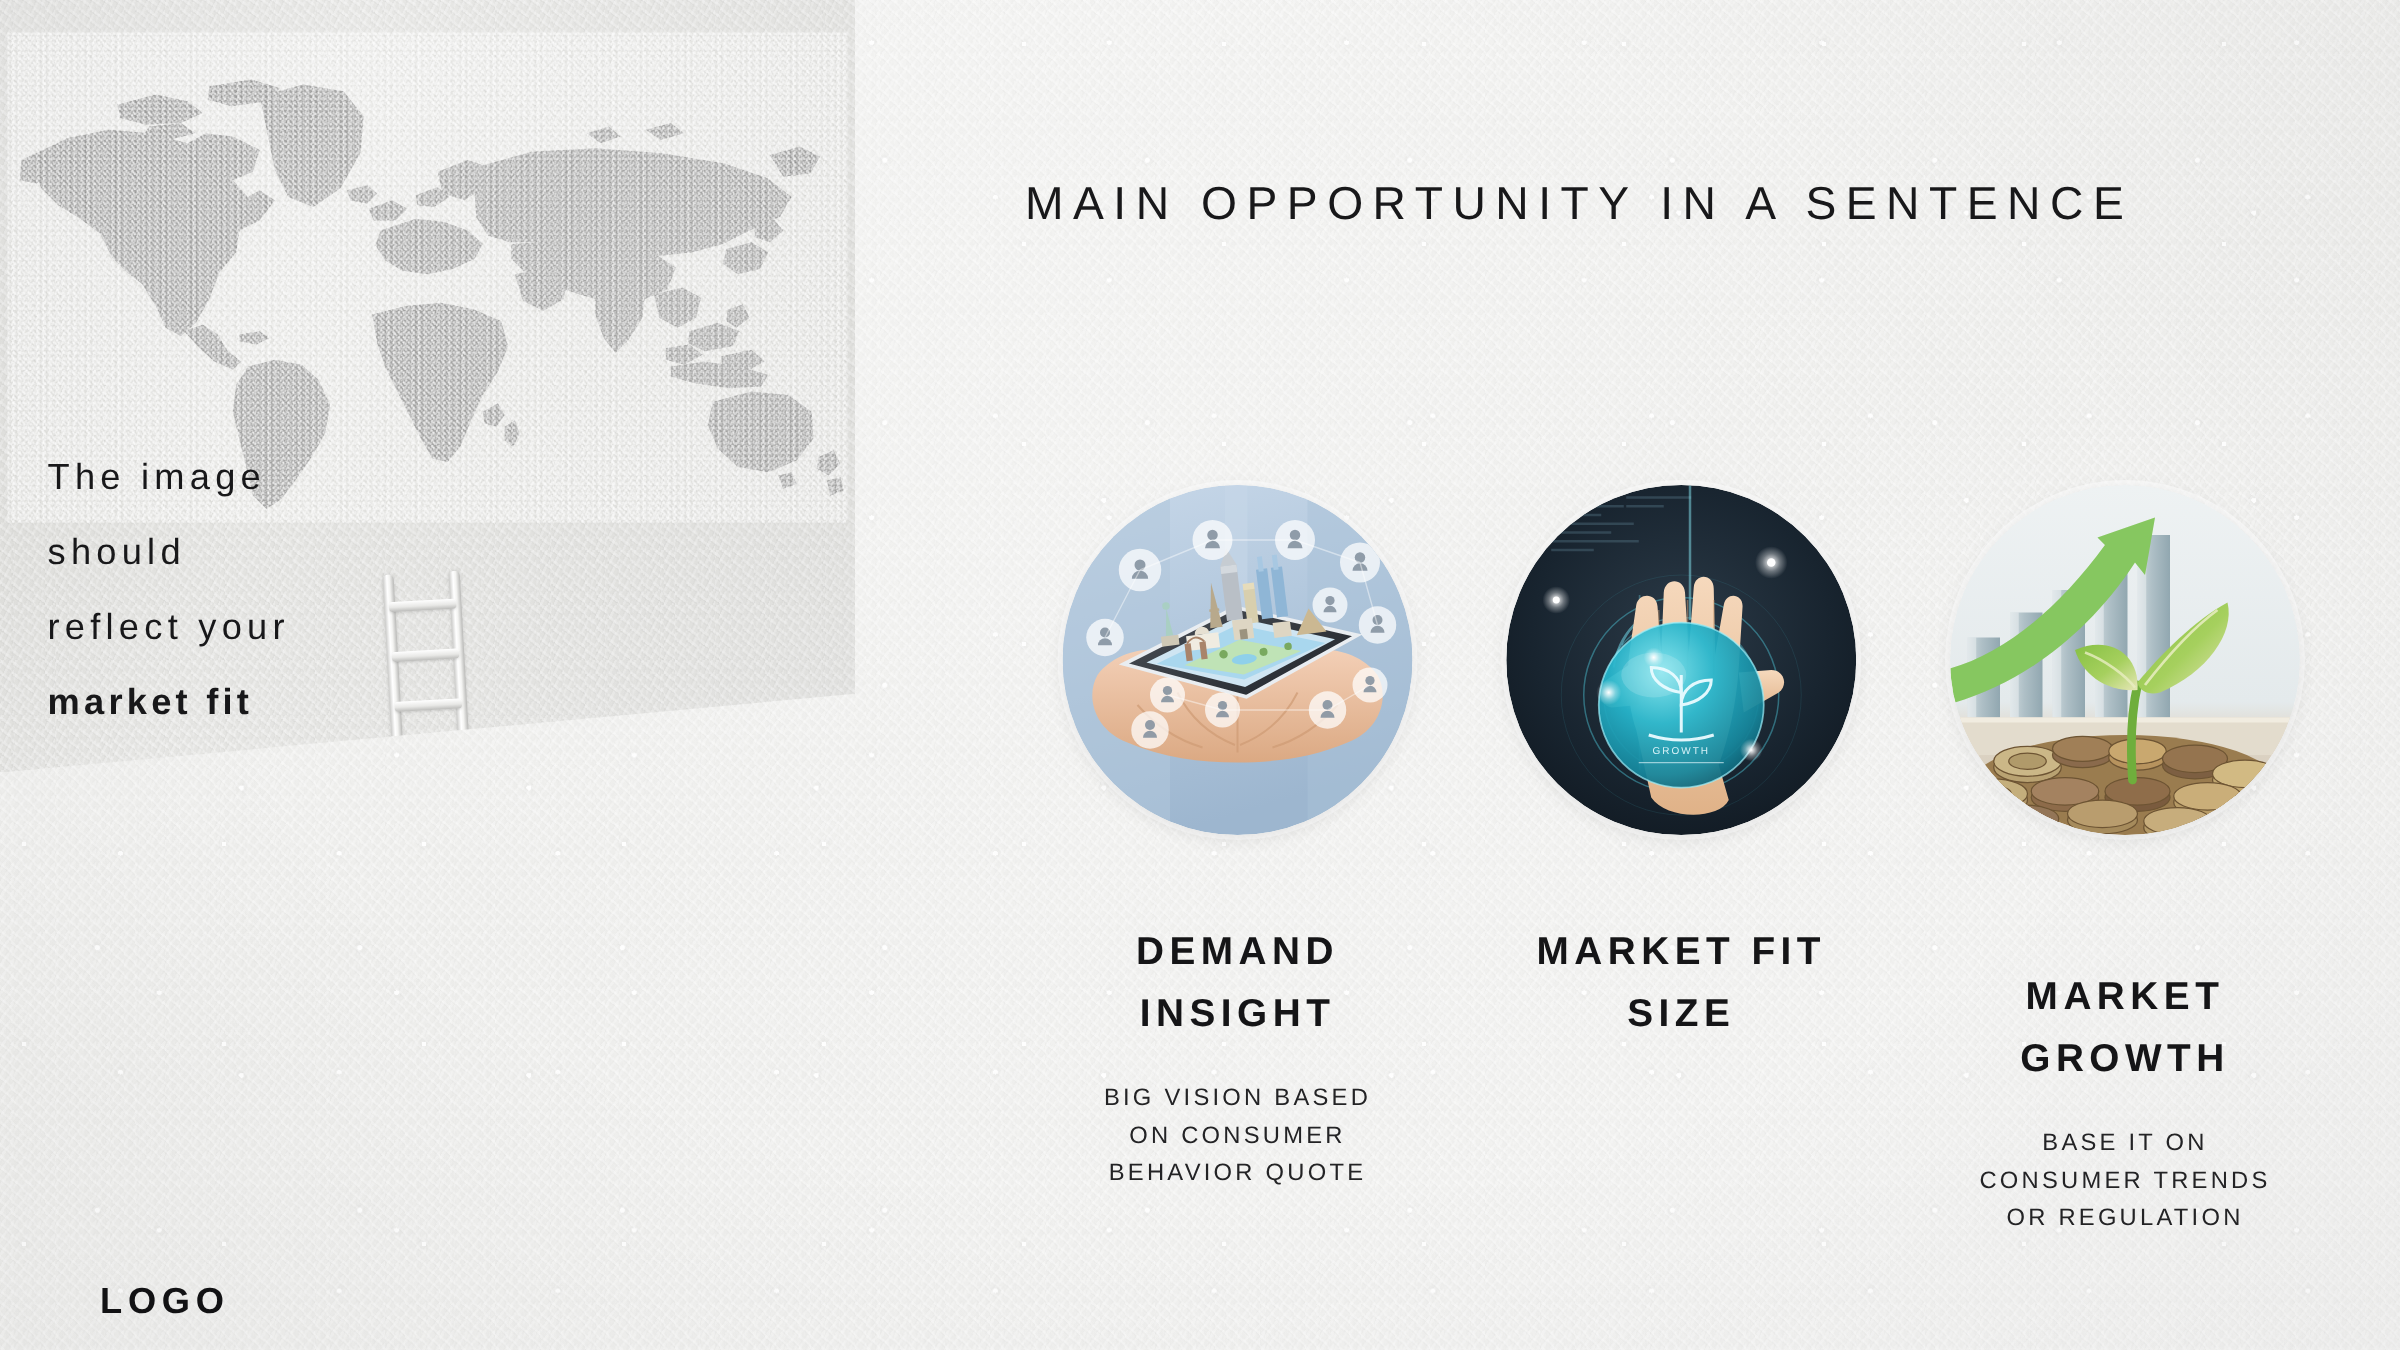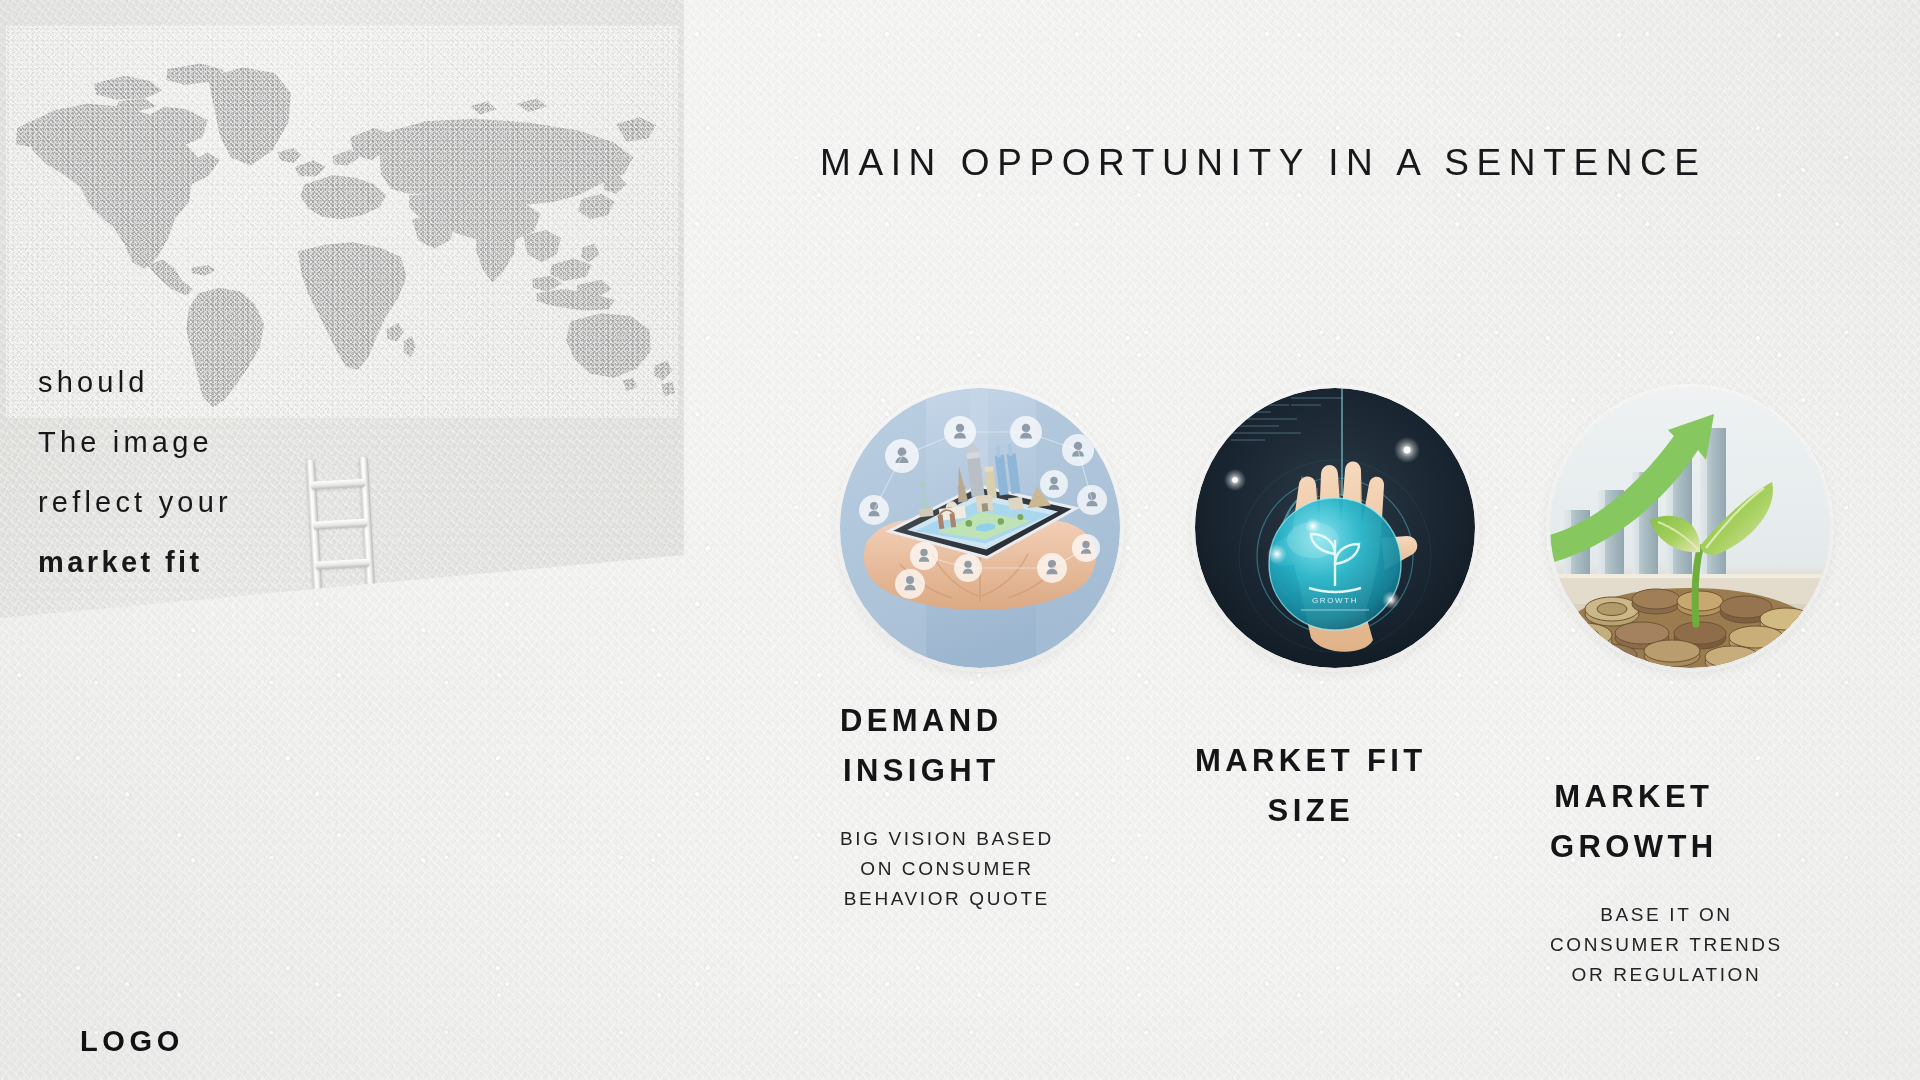--- a/index.html
+++ b/index.html
@@ -129,21 +129,21 @@
   }
 
   
   .columns {
     position:absolute;
     left:840px; top:388px;
     width:1010px;
     display:flex;
     justify-content:space-between;
   }
-  .column { width:300px; display:flex; flex-direction:column; align-items:flex-start; }
+  .column { width:300px; display:flex; flex-direction:column; align-items:center; }
 
   .thumb {
     width:280px; height:280px; border-radius:50%;
     overflow:hidden; position:relative;
     box-shadow:0 3px 14px rgba(0,0,0,.10), 0 0 0 4px rgba(255,255,255,.6);
     flex:none;
   }
   .thumb svg { display:block; width:100%; height:100%; }
 
   .col-title {
@@ -161,21 +161,21 @@
     text-align:center;
     font-size:19px;
     font-weight:400;
     letter-spacing:2.6px;
     line-height:30px;
     color:#232325;
     white-space:pre-line;
   }
 
   
-  .col--demand .col-title { margin-top:28px; }
+  .col--demand .col-title { margin-top:68px; }
   .col--size   .col-title { margin-top:68px; }
   .col--growth .col-title { margin-top:104px; }
 
   
   .logo {
     position:absolute;
     left:80px; top:1005px;
     font-size:29px;
     font-weight:700;
     letter-spacing:4.6px;
@@ -283,22 +283,22 @@
       <div class="rail left"></div>
       <div class="rail right"></div>
       <div class="rung" style="top:22px;"></div>
       <div class="rung" style="top:62px;"></div>
       <div class="rung" style="top:102px;"></div>
       <div class="rung" style="top:138px;"></div>
     </div>
   </div>
 
   <div class="left-copy">
+    <div>The image</div>
     <div>should</div>
-    <div>The image</div>
     <div>reflect your</div>
     <div class="bold-line">market fit</div>
   </div>
 
   <div class="slide-title">MAIN OPPORTUNITY IN A SENTENCE</div>
 
   <div class="columns">
 
     <div class="column col--demand">
       <div class="thumb">

